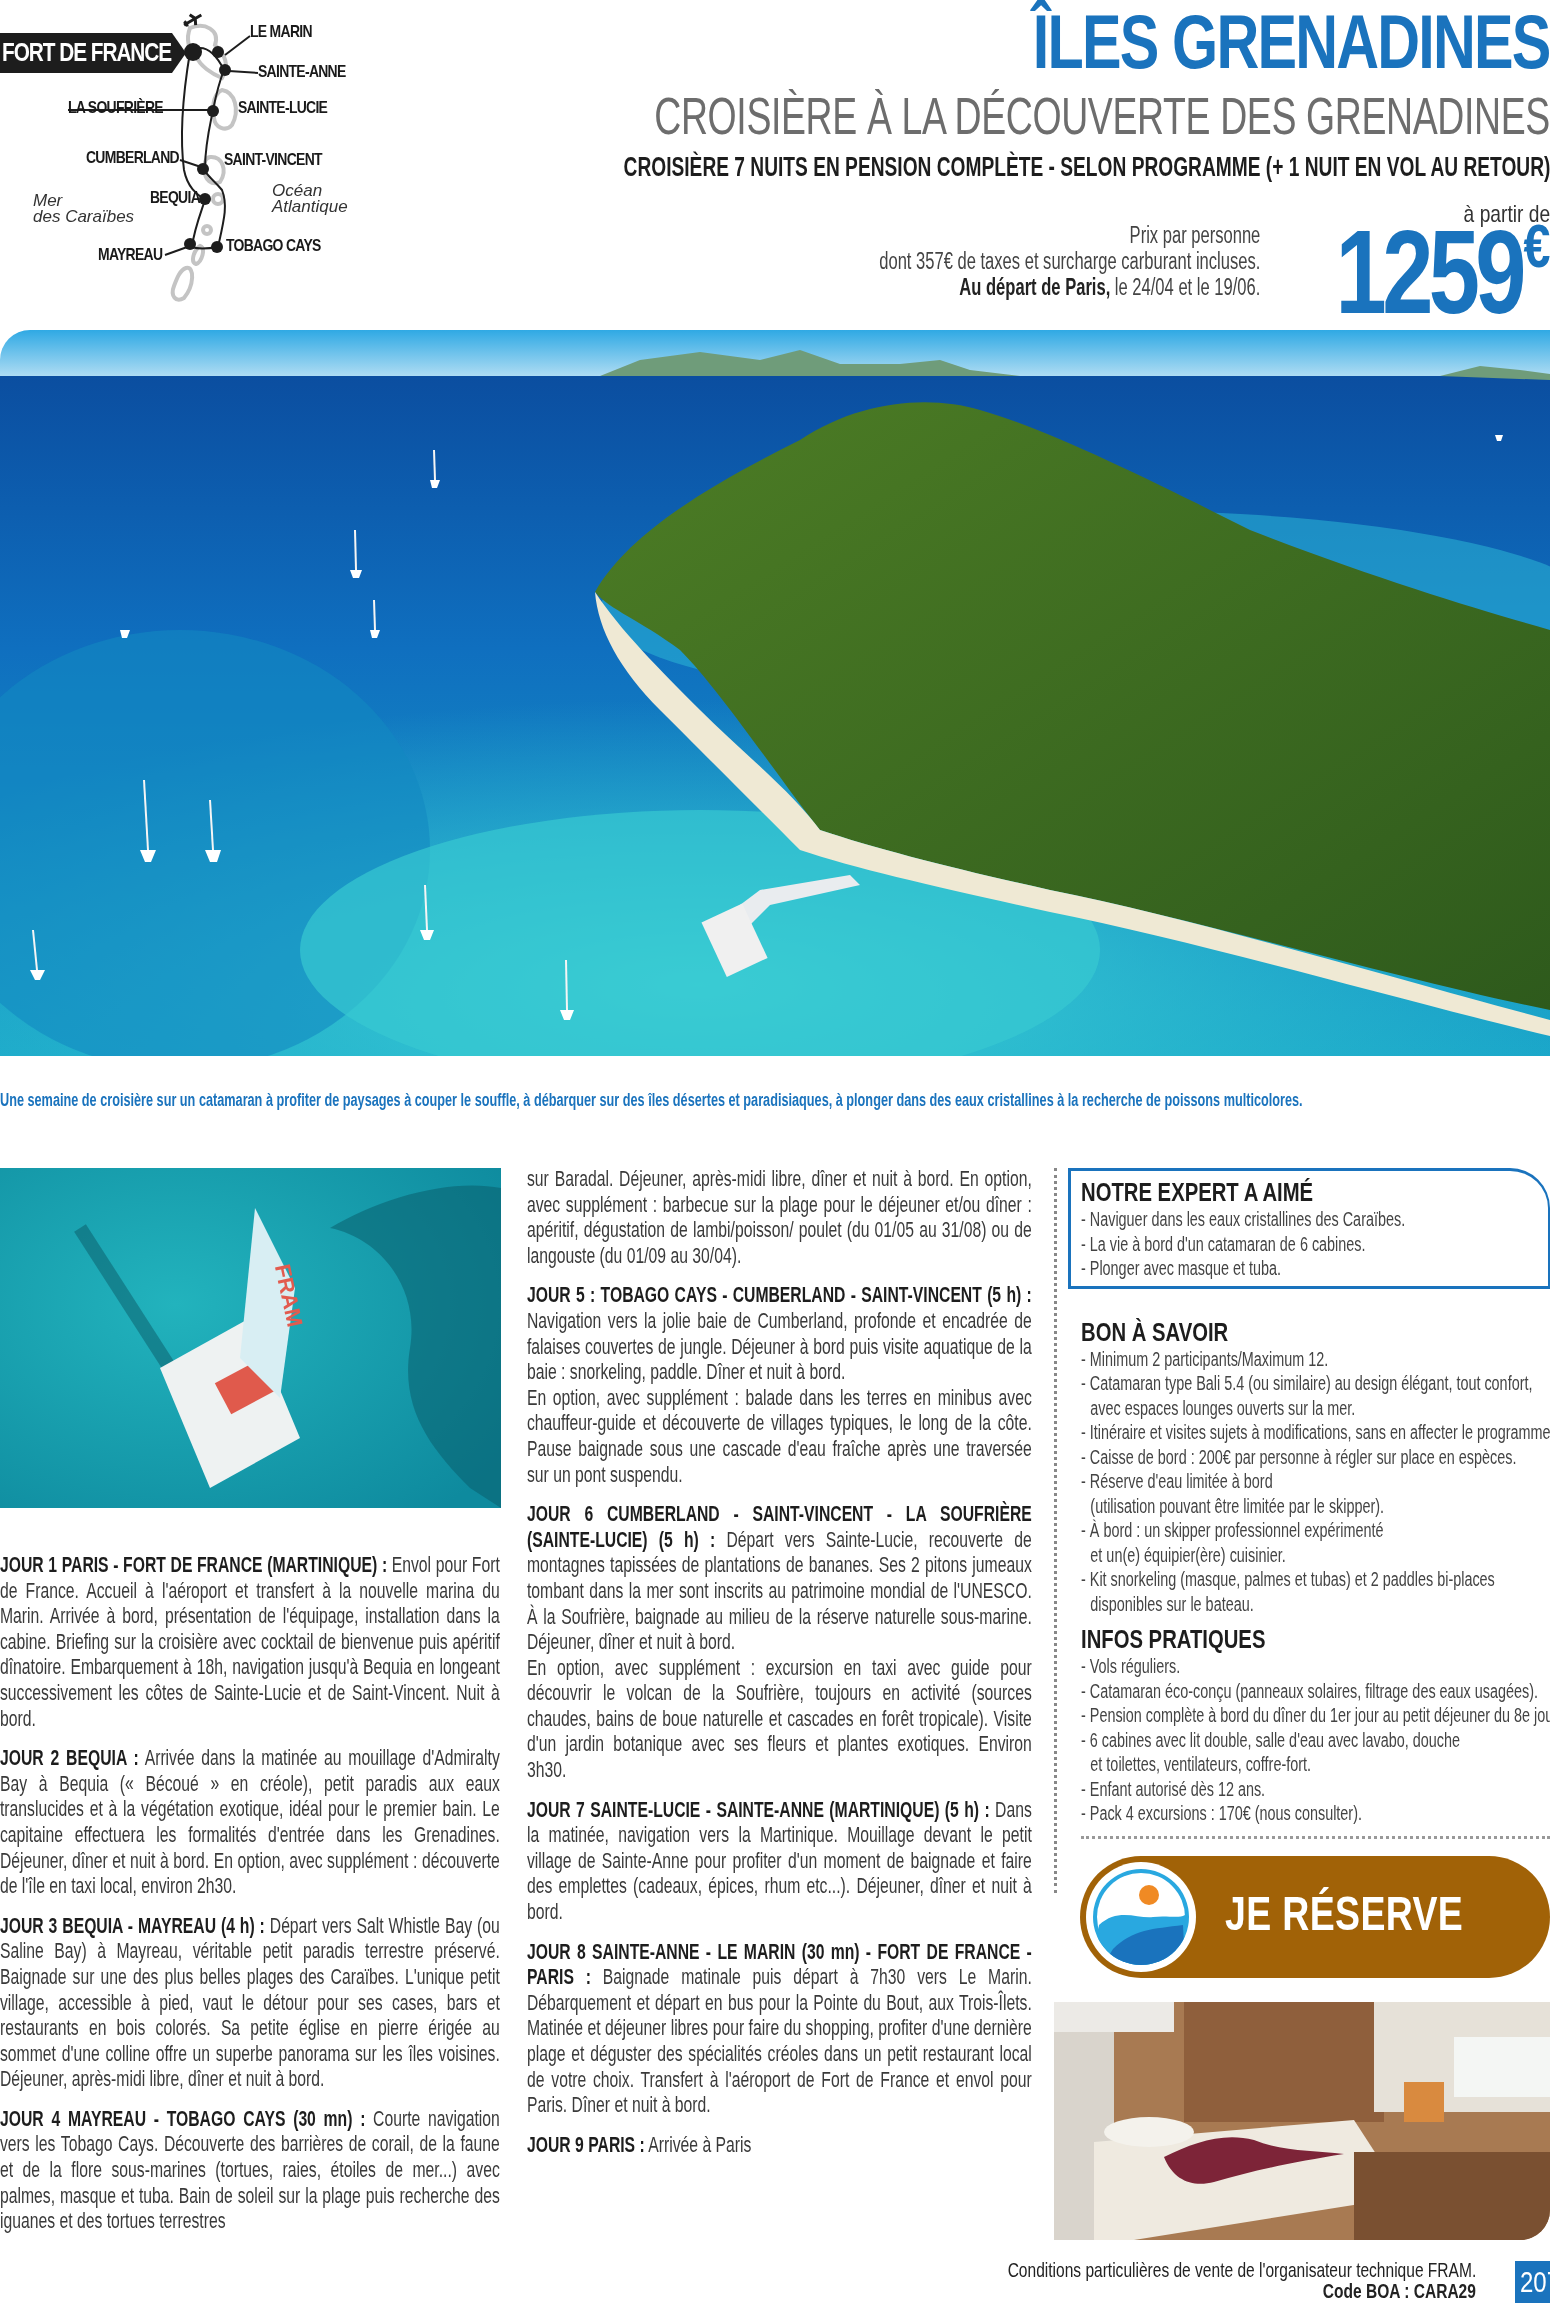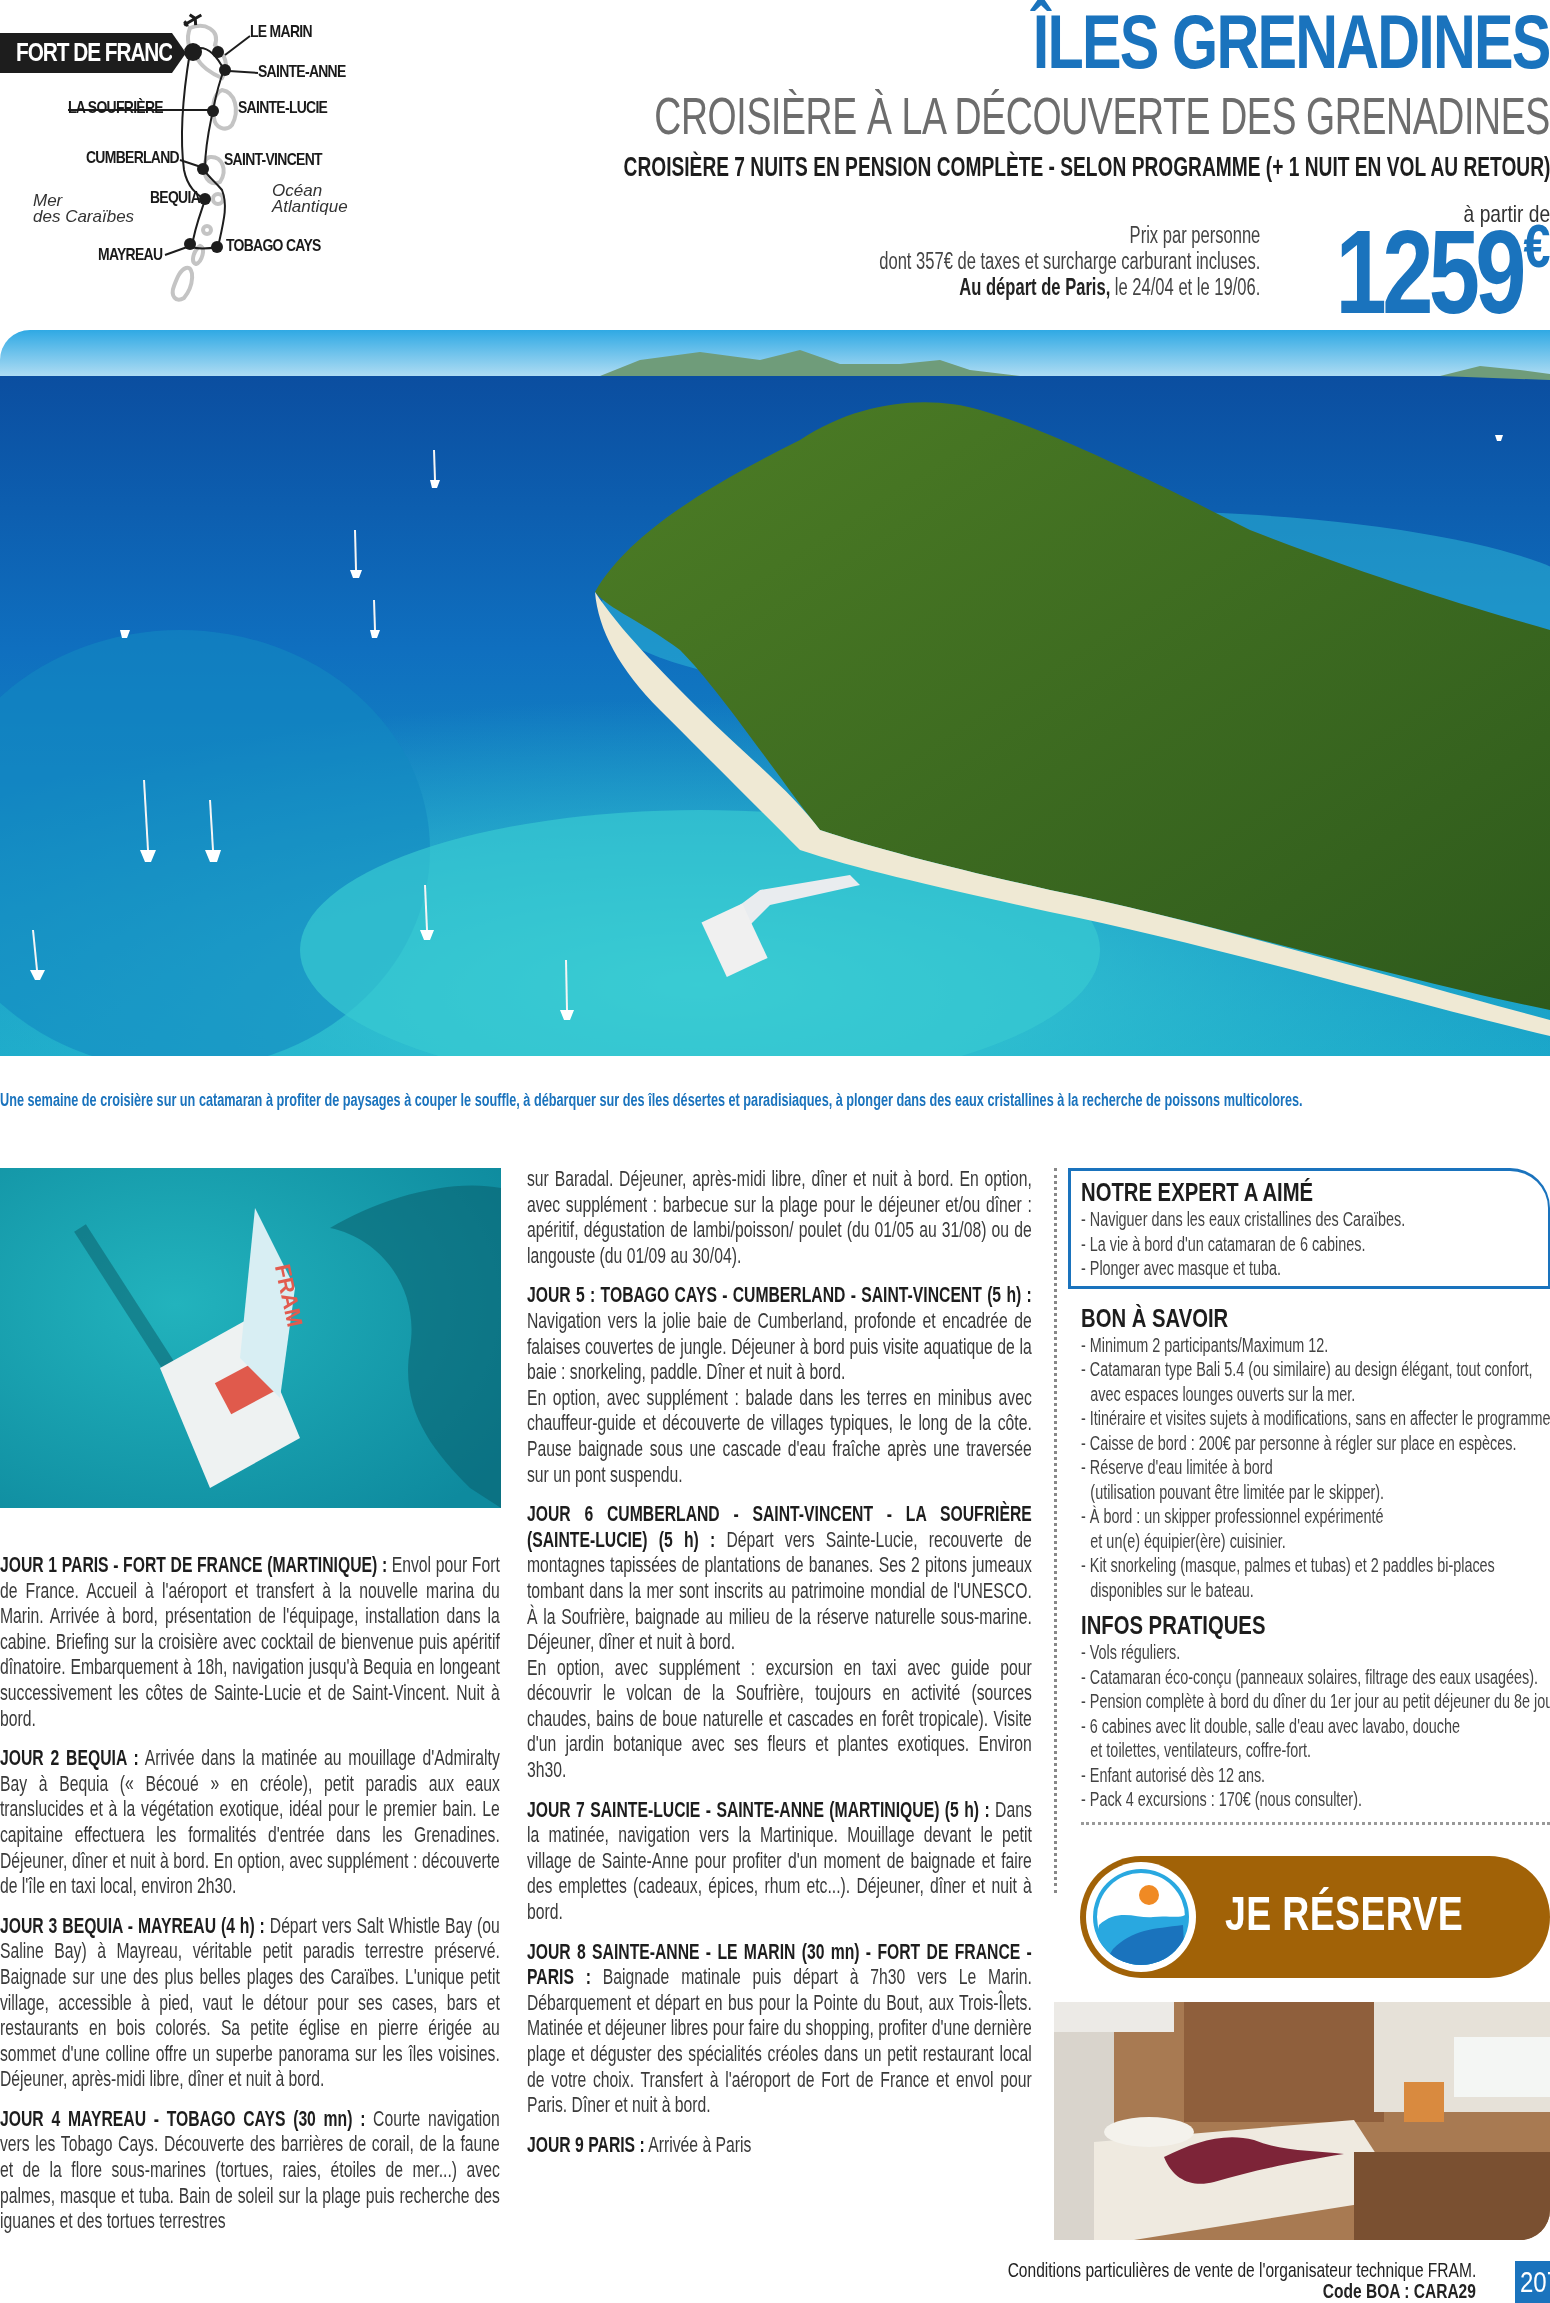--- a/index.html
+++ b/index.html
@@ -4,21 +4,21 @@
 <style>
   * { box-sizing: border-box; margin: 0; padding: 0; }
   html, body { width: 1550px; height: 2303px; background: #ffffff; overflow: hidden; }
   body { position: relative; font-family: "Liberation Sans", sans-serif; color: #333; }
   .abs { position: absolute; }
 
   
   #map { left: 0; top: 0; width: 360px; height: 310px; }
   .map-label { position: absolute; font-weight: bold; font-size: 17px; color: #1a1a1a; letter-spacing: -0.05em; transform: scaleX(0.82); transform-origin: left center; white-space: nowrap; }
   .map-italic { position: absolute; font-style: italic; font-size: 17px; color: #333; line-height: 16px; }
-  #ff-label { position: absolute; left: 0; top: 33px; height: 40px; width: 172px; background: #1d1d1d; color: #fff; font-weight: bold; font-size: 26px; padding: 4px 0 0 16px; letter-spacing: -0.05em; }
+  #ff-label { position: absolute; left: 0; top: 33px; height: 40px; width: 172px; background: #1d1d1d; color: #fff; font-weight: bold; font-size: 26px; padding: 4px 0 0 2px; letter-spacing: -0.05em; }
   #ff-label::after { content: ""; position: absolute; right: -14px; top: 0; border-left: 14px solid #1d1d1d; border-top: 20px solid transparent; border-bottom: 20px solid transparent; }
   #ff-label span { display: inline-block; transform: scaleX(0.8); transform-origin: left center; white-space: nowrap; }
 
   
   #title { right: 0; top: -2px; font-size: 76px; font-weight: bold; color: #1a73bd; letter-spacing: -0.03em; white-space: nowrap; transform: scaleX(0.78); transform-origin: right top; }
   #subtitle { right: 0; top: 86px; font-size: 52px; color: #6d6d6d; white-space: nowrap; transform: scaleX(0.72); transform-origin: right top; letter-spacing: -0.01em; }
   #tagline { right: 0; top: 152px; font-size: 27px; font-weight: bold; color: #1d1d1d; white-space: nowrap; transform: scaleX(0.71); transform-origin: right top; }
   #apartir { right: 0; top: 200px; font-size: 24px; color: #333; transform: scaleX(0.8); transform-origin: right top; }
   #price { right: 28px; top: 213px; font-size: 118px; font-weight: bold; color: #1a73bd; letter-spacing: -0.05em; transform: scaleX(0.78); transform-origin: right top; line-height: 1; }
   #euro { right: 0; top: 215px; font-size: 62px; font-weight: bold; color: #1a73bd; transform: scaleX(0.78); transform-origin: right top; line-height: 1; }
@@ -40,21 +40,21 @@
   #col1 { left: 0; top: 1552px; width: 500px; }
   #col1 .inner { width: 699px; }
   #col2 { left: 527px; top: 1166px; width: 505px; }
   #col2 .inner { width: 706px; }
 
   #cat-photo { left: 0; top: 1168px; width: 501px; height: 340px; overflow: hidden; }
 
   #divider { left: 1054px; top: 1168px; width: 0; height: 725px; border-left: 3px dotted #888; }
 
   #col3 { left: 1068px; top: 1168px; width: 482px; }
-  .box { position: relative; border: 3px solid #1a73bd; border-top-right-radius: 40px; border-right-width: 2px; padding: 6px 0 5px 10px; margin-bottom: 14px; }
+  .box { position: relative; border: 3px solid #1a73bd; border-top-right-radius: 40px; border-right-width: 2px; padding: 6px 0 5px 10px; margin-bottom: 28px; }
   .sec-title { font-size: 26px; font-weight: bold; color: #1d1d1d; transform: scaleX(0.78); transform-origin: left top; white-space: nowrap; line-height: 30px; }
   .list { font-size: 20px; line-height: 24.5px; color: #444; }
   .list .li { white-space: nowrap; transform: scaleX(0.72); transform-origin: left top; }
   .list .li.cont { padding-left: 13px; }
   .sec { padding-left: 13px; margin-bottom: 8px; }
   .sep { height: 0; border-top: 3px dotted #999; margin: 10px 0 0 13px; }
 
   #reserve-btn { left: 1080px; top: 1856px; width: 470px; height: 122px; background: #a16207; border-radius: 61px; cursor: pointer; }
   #reserve-logo { position: absolute; left: 6px; top: 6px; width: 110px; height: 110px; border-radius: 50%; background: #fff; }
   #reserve-logo .ring { position: absolute; left: 7px; top: 7px; width: 96px; height: 96px; border-radius: 50%; background: #29a8e0; overflow: hidden; }

